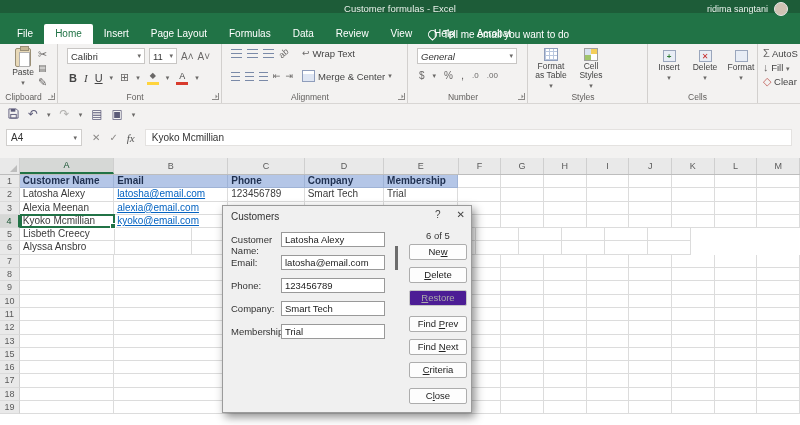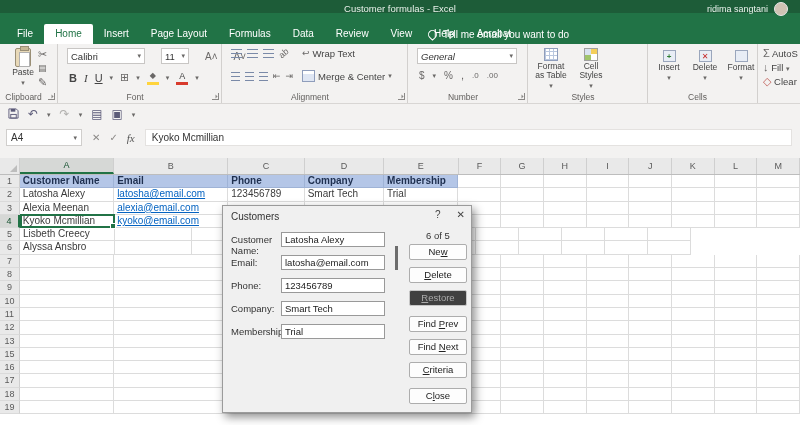--- a/index.html
+++ b/index.html
@@ -18,21 +18,21 @@
   .tab.active { background:#fff; color:#217346; border-radius:2px 2px 0 0; }
   .tellme { position:absolute; left:428px; bottom:4px; display:flex; align-items:center; gap:6px; color:#fff; font-size:10px; }
   .bulb { width:9px; height:9px; border:1px solid #fff; border-radius:50% 50% 50% 0; transform:rotate(-45deg); display:inline-block; }
 
   
   .ribbon { position:absolute; left:0; top:44px; width:800px; height:60px; background:#f3f2f1; border-bottom:1px solid #d8d6d4; }
   .grp { position:absolute; top:0; height:59px; border-right:1px solid #d2d0ce; }
   .grp-label { position:absolute; bottom:1px; left:0; right:10px; text-align:center; font-size:8.5px; color:#605e5c; }
   .launcher { position:absolute; right:2px; bottom:3px; width:7px; height:7px; border-right:1px solid #8a8886; border-bottom:1px solid #8a8886; }
   .launcher::after { content:""; position:absolute; right:1px; bottom:1px; width:0; height:0; border-left:3px solid transparent; border-top:3px solid #8a8886; transform:rotate(45deg); }
-  .rowtop { position:absolute; top:4px; display:flex; align-items:center; gap:16px; }
+  .rowtop { position:absolute; top:4px; display:flex; align-items:center; gap:4px; }
   .rowbot { position:absolute; top:26px; display:flex; align-items:center; gap:4px; }
   .ic { display:inline-block; color:#6a6867; font-size:11px; line-height:11px; }
   .caret { font-size:7px; color:#6a6867; }
   .combo { background:#fff; border:1px solid #c8c6c4; height:16px; display:flex; align-items:center; justify-content:space-between; padding:0 3px; font-size:9.5px; color:#333; }
   .bigbtn { display:flex; flex-direction:column; align-items:center; width:38px; gap:1px; font-size:8.5px; color:#444; text-align:center; line-height:9px; }
   .paste-ic { width:16px; height:19px; background:#e8d9b8; border:1px solid #9a8f76; border-radius:2px; position:relative; }
   .paste-ic::before { content:""; position:absolute; left:3px; top:3px; width:9px; height:13px; background:#fff; border:1px solid #b0b0b0; }
   .paste-ic::after { content:""; position:absolute; left:4px; top:-3px; width:7px; height:3px; background:#c7b896; border:1px solid #9a8f76; }
   .ic-sq { width:13px; height:12px; border:1px solid #8f9dbb; background:linear-gradient(180deg,#fff 0 30%,#dfe6f3 30%); position:relative; }
   .bar-under { display:inline-block; width:12px; height:3px; margin-top:1px; }
@@ -83,21 +83,21 @@
   .dialog { position:absolute; left:222px; top:205px; width:250px; height:208px; background:#f0f0f0; border:1px solid #9b9b9b;
     box-shadow:3px 4px 9px rgba(0,0,0,.45); z-index:5; }
   .dlg-title { position:absolute; left:0; top:0; right:0; height:20px; display:flex; align-items:center; padding-left:8px; font-size:10px; color:#333; }
   .dlg-sys { position:absolute; right:6px; top:3px; display:flex; gap:16px; color:#444; font-size:10px; }
   .dlg-field { position:absolute; left:0; height:15px; }
   .dlg-field label { position:absolute; left:8px; top:2px; font-size:9.5px; color:#333; }
   .dlg-field input { position:absolute; left:58px; top:0; width:104px; height:15px; border:1px solid #999; background:#fff; font-size:9.5px; padding:0 3px; color:#222; font-family:inherit; }
   .dlg-scroll { position:absolute; left:172px; top:40px; width:3px; height:24px; background:#6d6d6d; }
   .dlg-count { position:absolute; left:186px; top:24px; width:58px; text-align:center; font-size:9.5px; color:#333; }
   .dlg-btn { position:absolute; left:186px; width:58px; height:16px; background:#fdfdfd; border:1px solid #adadad; border-radius:2px; font-size:9.5px; color:#222; text-align:center; line-height:14px; cursor:default; }
-  .dlg-btn.disabled { color:#ababab; border-color:#c6c6c6; background:#404040; }
+  .dlg-btn.disabled { color:#ababab; border-color:#c6c6c6; background:#4c1d95; }
   .dlg-btn u { text-decoration:underline; }
 </style>
 </head>
 <body>
 
 <div id="app">
 
   <div class="header">
     <div class="win-title">Customer formulas  -  Excel</div>
     <div class="user-area">

